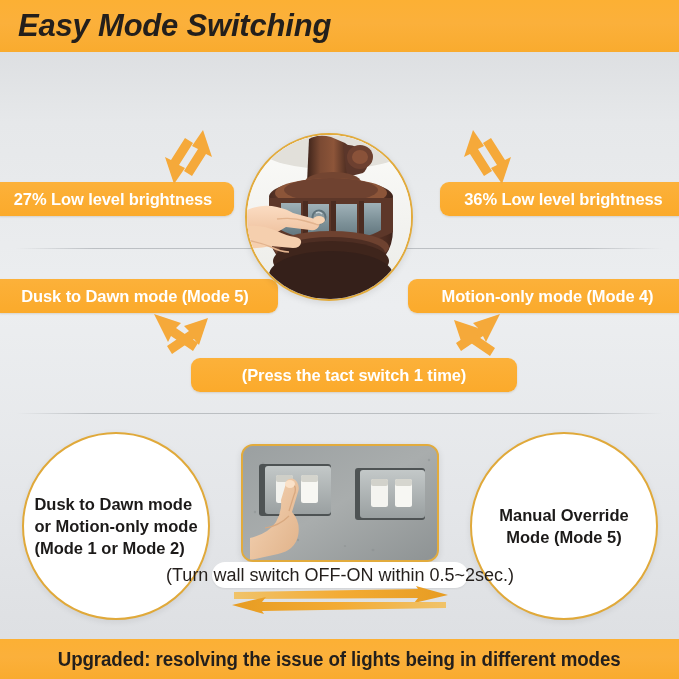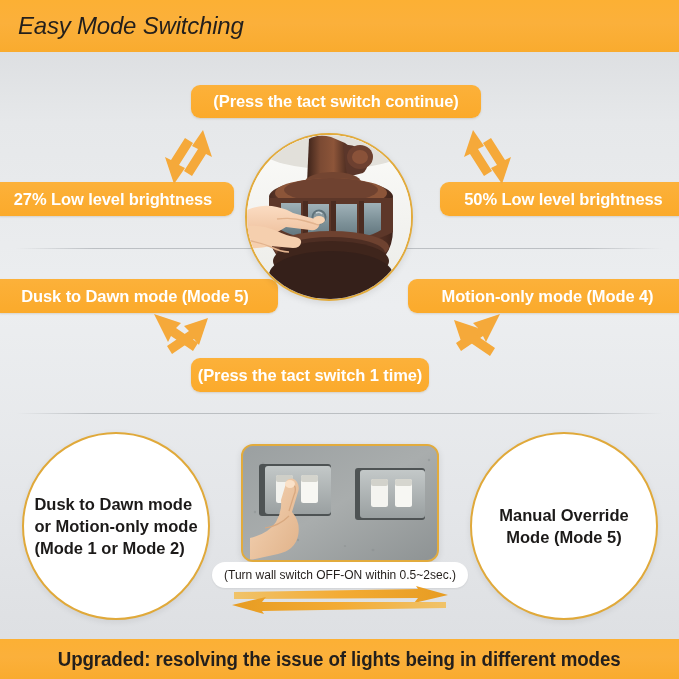--- a/index.html
+++ b/index.html
@@ -31,22 +31,22 @@
     display: flex;
     align-items: center;
     box-sizing: border-box;
   }
   .banner-top {
     top: 0;
     height: 52px;
     padding-left: 18px;
   }
   .banner-top .btext {
-    font-size: 24px;
-    font-weight: normal;
+    font-size: 31px;
+    font-weight: bold;
     font-style: italic;
     color: #231f1c;
     letter-spacing: -0.2px;
     white-space: nowrap;
   }
   .banner-bottom {
     top: 639px;
     height: 40px;
     justify-content: center;
     padding: 0 13px;
@@ -89,21 +89,21 @@
 
   
   .white-pill {
     position: absolute;
     background: #ffffff;
     border-radius: 13px;
     color: #241f1c;
     display: flex;
     align-items: center;
     justify-content: center;
-    font-size: 12px;
+    font-size: 18px;
     white-space: nowrap;
     box-sizing: border-box;
     box-shadow: 0 1px 2px rgba(0,0,0,.07);
   }
 
   
   .mode-circle {
     position: absolute;
     border-radius: 50%;
     background: #ffffff;
@@ -166,41 +166,38 @@
 
 <div id="page">
 
   <div class="banner banner-top">
     <div class="btext">Easy Mode Switching</div>
   </div>
 
   <div class="divider" style="top:248px;"></div>
   <div class="divider" style="top:413px;"></div>
 
-  <div class="pill" style="left:191px; top:85px; width:290px; height:33px;">
-    <span>(Press the tact switch continue)</span>
-  </div>
 
   <div class="pill" style="left:-8px; top:182px; width:242px; height:34px;">
     <span>27% Low level brightness</span>
   </div>
 
   <div class="pill" style="left:440px; top:182px; width:247px; height:34px;">
-    <span>50% Low level brightness</span>
+    <span>36% Low level brightness</span>
   </div>
 
   <div class="pill" style="left:-8px; top:279px; width:286px; height:34px;">
     <span>Dusk to Dawn mode (Mode 5)</span>
   </div>
 
   <div class="pill" style="left:408px; top:279px; width:279px; height:34px;">
     <span>Motion-only mode (Mode 4)</span>
   </div>
 
-  <div class="pill" style="left:191px; top:358px; width:238px; height:34px;">
+  <div class="pill" style="left:191px; top:358px; width:326px; height:34px;">
     <span>(Press the tact switch 1 time)</span>
   </div>
 
   <div class="photo-round">
     <svg width="164" height="164" viewBox="0 0 164 164">
       <defs>
         <linearGradient id="wallg" x1="0" y1="0" x2="0" y2="1">
           <stop offset="0" stop-color="#fbfbf9"></stop>
           <stop offset="1" stop-color="#ebebe7"></stop>
         </linearGradient>

